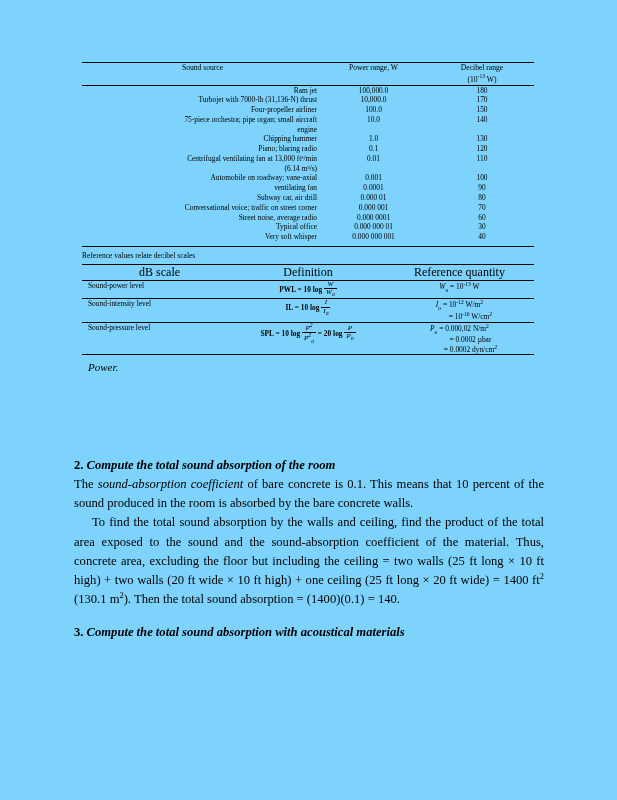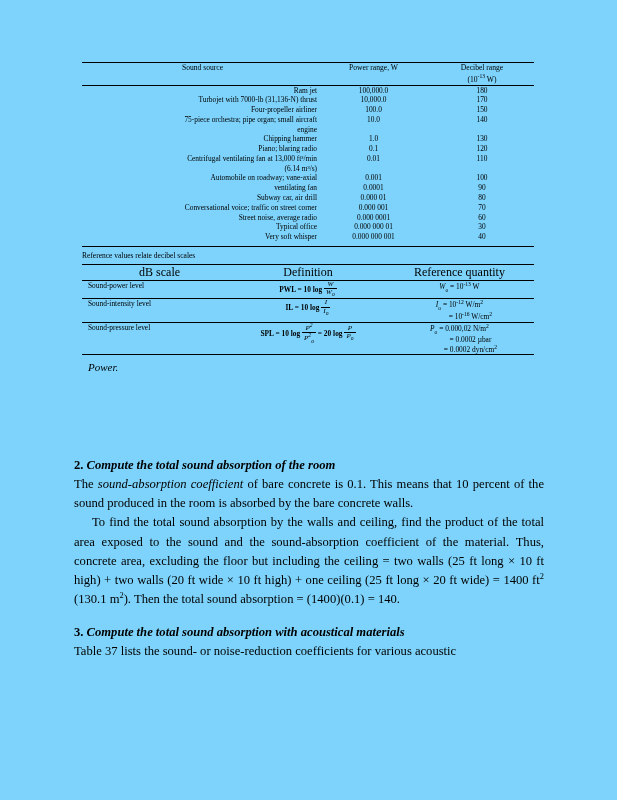--- a/index.html
+++ b/index.html
@@ -285,16 +285,15 @@
     <div class="rule-thin"></div>
     <div class="caption">Power.</div>
   </div>
 
   <div class="body">
     <p class="head"><span class="num">2. </span><span>Compute the total sound absorption of the room</span></p>
     <p class="para"><span>The </span><span class="it">sound-absorption coefficient</span><span> of bare concrete is 0.1. This means that 10 percent of the sound produced in the room is absorbed by the bare concrete walls.</span></p>
     <p class="para indent-first"><span>To find the total sound absorption by the walls and ceiling, find the product of the total area exposed to the sound and the sound-absorption coefficient of the material. Thus, concrete area, excluding the floor but including the ceiling = two walls (25 ft long × 10 ft high) + two walls (20 ft wide × 10 ft high) + one ceiling (25 ft long × 20 ft wide) = 1400 ft</span><sup class="sm">2</sup><span> (130.1 m</span><sup class="sm">2</sup><span>). Then the total sound absorption = (1400)(0.1) = 140.</span></p>
     <div class="gap"></div>
     <p class="head"><span class="num">3. </span><span>Compute the total sound absorption with acoustical materials</span></p>
-    <p class="para">Table 37 lists the sound- or noise-reduction coefficients for various acoustic</p>
   </div>
 
 </div>
 
 </body></html>

